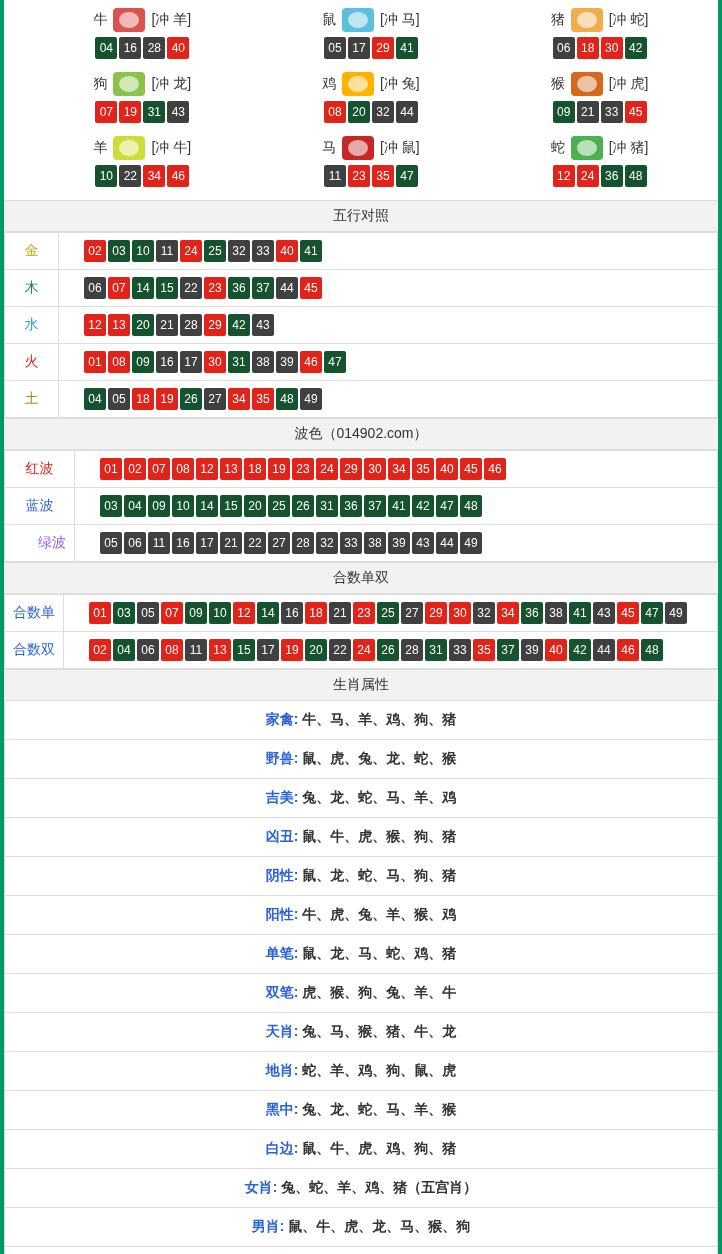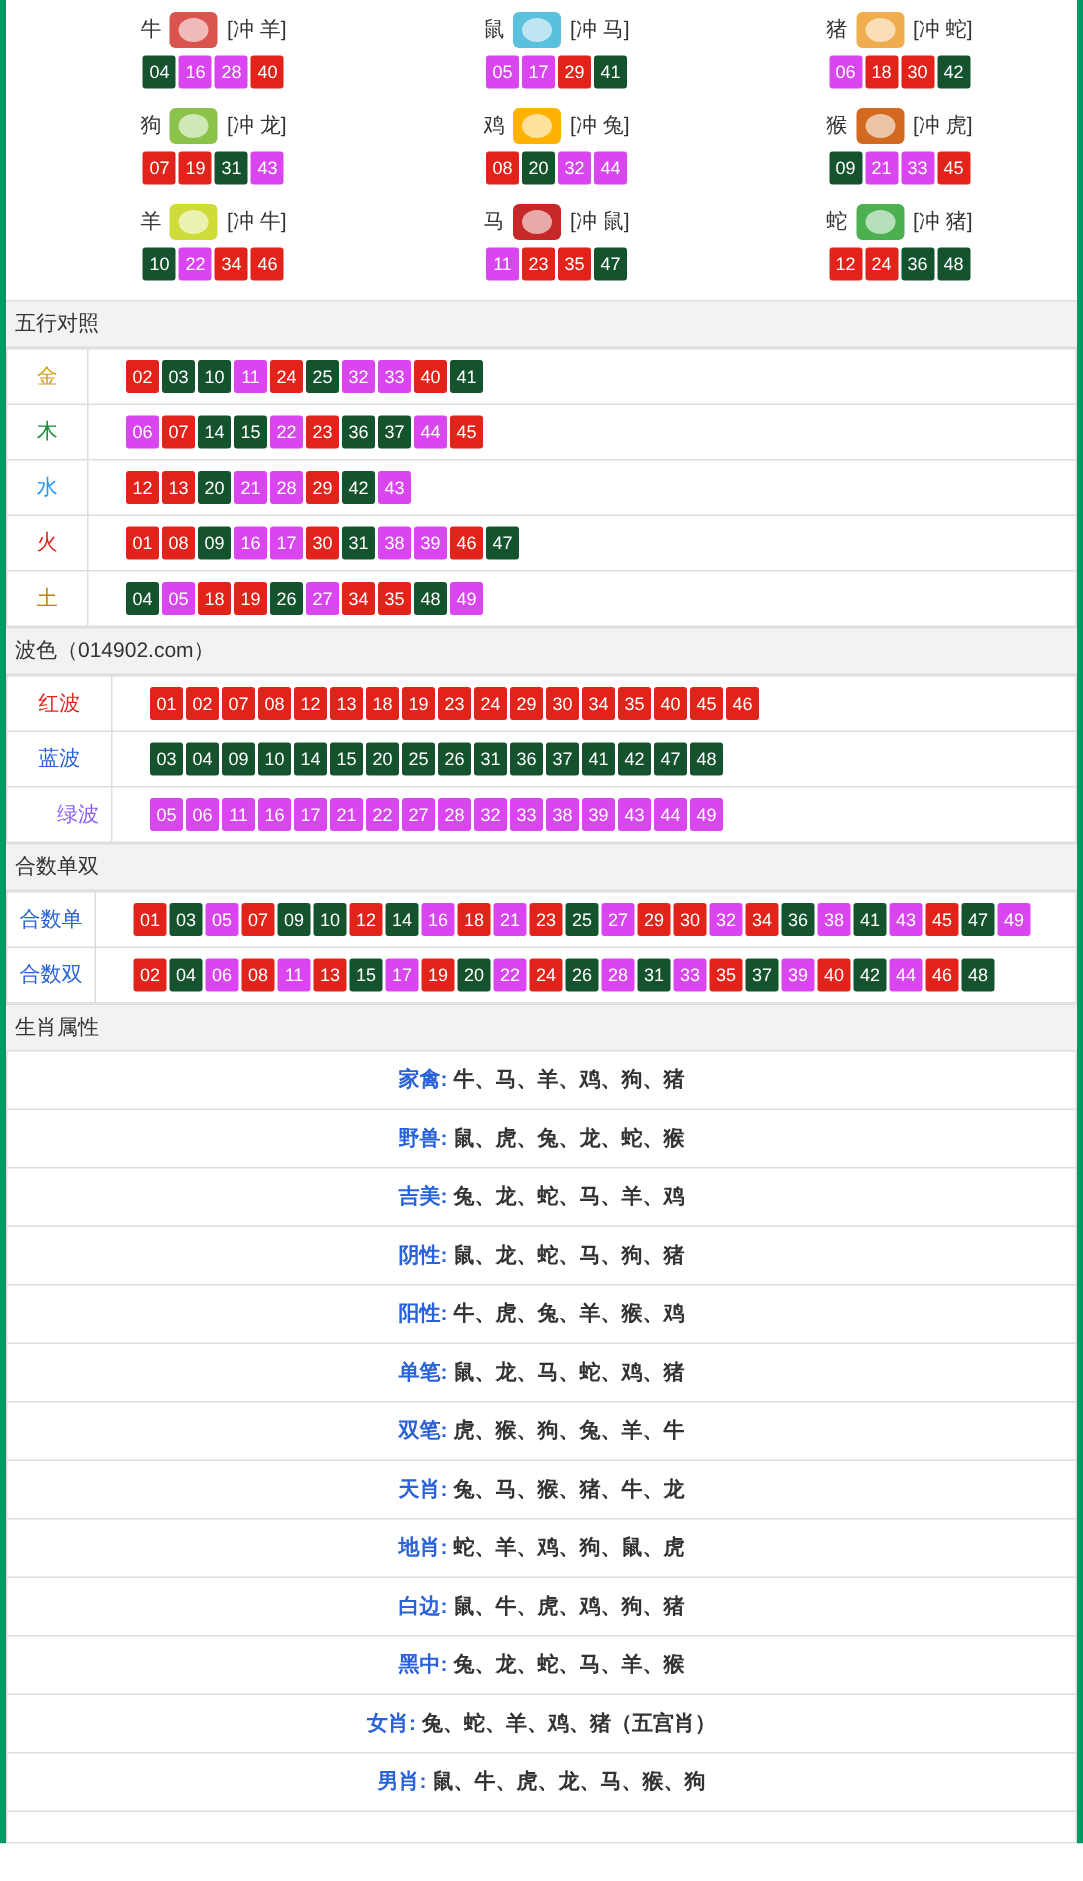--- a/index.html
+++ b/index.html
@@ -27,23 +27,23 @@
   .zicon { display: inline-block; width: 32px; height: 24px; vertical-align: middle; border-radius: 4px; margin: 0 2px; }
   .zclash { display: inline-block; vertical-align: middle; }
   .zballs { margin-top: 4px; }
   .ball {
     display: inline-block; width: 22px; height: 22px; line-height: 22px;
     text-align: center; color: #fff; font-size: 12px; margin: 1px;
     border-radius: 2px;
   }
   .c-red { background: #e2231a; }
   .c-blue { background: #14532d; }
-  .c-green { background: #d946ef; }
+  .c-green { background: #404040; }
   .section-header {
-    background: #f2f2f2; text-align: left; font-weight: normal;
+    background: #f2f2f2; text-align: center; font-weight: normal;
     padding: 6px; border-top: 1px solid #ddd; border-bottom: 1px solid #ddd;
   }
   .row-label {
     width: 54px; text-align: center; white-space: nowrap;
   }
   .row-label.gold { color: #d4a016; }
   .row-label.wood { color: #1a8f3c; }
   .row-label.water { color: #2196f3; }
   .row-label.fire { color: #e2231a; }
   .row-label.earth { color: #b8860b; }
@@ -215,26 +215,27 @@
       <td class="balls-cell"><span class="ball c-red">02</span><span class="ball c-blue">04</span><span class="ball c-green">06</span><span class="ball c-red">08</span><span class="ball c-green">11</span><span class="ball c-red">13</span><span class="ball c-blue">15</span><span class="ball c-green">17</span><span class="ball c-red">19</span><span class="ball c-blue">20</span><span class="ball c-green">22</span><span class="ball c-red">24</span><span class="ball c-blue">26</span><span class="ball c-green">28</span><span class="ball c-blue">31</span><span class="ball c-green">33</span><span class="ball c-red">35</span><span class="ball c-blue">37</span><span class="ball c-green">39</span><span class="ball c-red">40</span><span class="ball c-blue">42</span><span class="ball c-green">44</span><span class="ball c-red">46</span><span class="ball c-blue">48</span></td>
     </tr>
       </tbody>
     </table>
 
   <div class="section-header">生肖属性</div>
   <div id="attrs-body">
       <div class="attr-row"><span class="attr-key">家禽:</span><span class="attr-val"> 牛、马、羊、鸡、狗、猪</span></div>
       <div class="attr-row"><span class="attr-key">野兽:</span><span class="attr-val"> 鼠、虎、兔、龙、蛇、猴</span></div>
       <div class="attr-row"><span class="attr-key">吉美:</span><span class="attr-val"> 兔、龙、蛇、马、羊、鸡</span></div>
+      <div class="attr-row"><span class="attr-key">凶丑:</span><span class="attr-val"> 鼠、牛、虎、猴、狗、猪</span></div>
       <div class="attr-row"><span class="attr-key">阴性:</span><span class="attr-val"> 鼠、龙、蛇、马、狗、猪</span></div>
       <div class="attr-row"><span class="attr-key">阳性:</span><span class="attr-val"> 牛、虎、兔、羊、猴、鸡</span></div>
       <div class="attr-row"><span class="attr-key">单笔:</span><span class="attr-val"> 鼠、龙、马、蛇、鸡、猪</span></div>
       <div class="attr-row"><span class="attr-key">双笔:</span><span class="attr-val"> 虎、猴、狗、兔、羊、牛</span></div>
       <div class="attr-row"><span class="attr-key">天肖:</span><span class="attr-val"> 兔、马、猴、猪、牛、龙</span></div>
       <div class="attr-row"><span class="attr-key">地肖:</span><span class="attr-val"> 蛇、羊、鸡、狗、鼠、虎</span></div>
+      <div class="attr-row"><span class="attr-key">黑中:</span><span class="attr-val"> 兔、龙、蛇、马、羊、猴</span></div>
       <div class="attr-row"><span class="attr-key">白边:</span><span class="attr-val"> 鼠、牛、虎、鸡、狗、猪</span></div>
-      <div class="attr-row"><span class="attr-key">黑中:</span><span class="attr-val"> 兔、龙、蛇、马、羊、猴</span></div>
       <div class="attr-row"><span class="attr-key">女肖:</span><span class="attr-val"> 兔、蛇、羊、鸡、猪（五宫肖）</span></div>
       <div class="attr-row"><span class="attr-key">男肖:</span><span class="attr-val"> 鼠、牛、虎、龙、马、猴、狗</span></div>
       <div class="attr-row"></div>
     </div>
 
 </div>
 
 </body></html>

